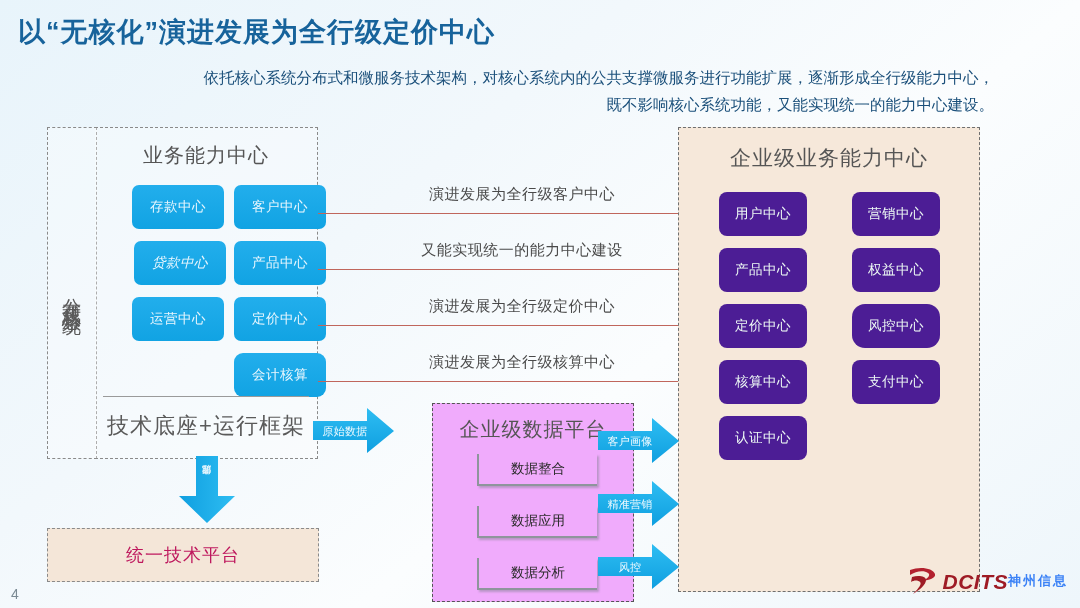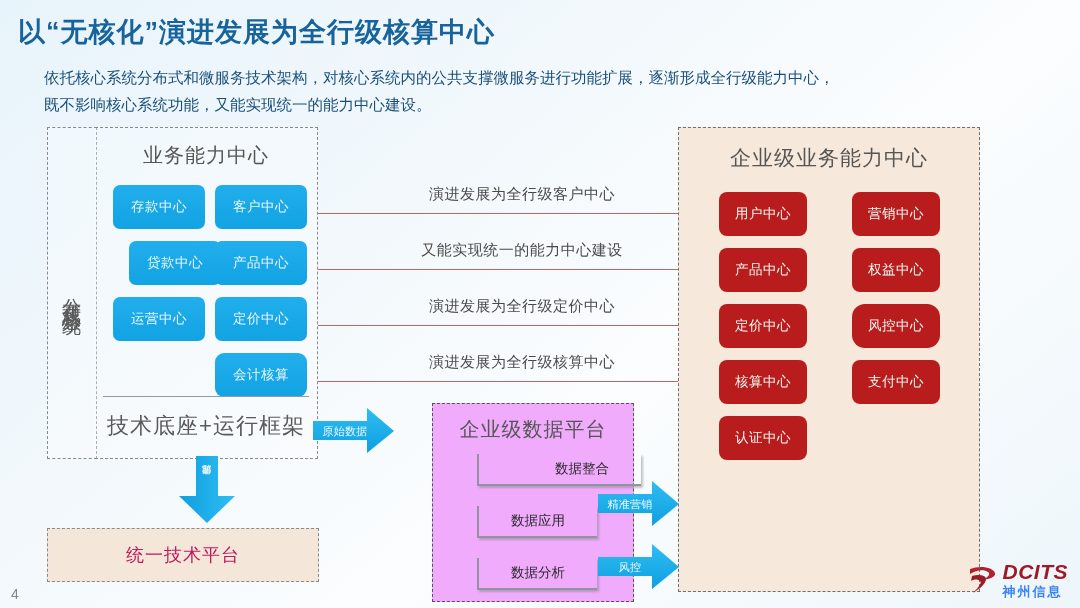--- a/index.html
+++ b/index.html
@@ -14,21 +14,21 @@
   
   .title{
     position:absolute;left:18px;top:14px;
     font-size:27px;font-weight:bold;color:#17639b;
     letter-spacing:1px;white-space:nowrap;
   }
   .subtitle{
     position:absolute;left:44px;top:64px;width:950px;
     font-size:15.5px;line-height:27px;color:#1a4f7a;
   }
-  .subtitle span{display:block;}
+  .subtitle span{display:block;text-align:right;}
 
   
   .core-col{
     position:absolute;left:47px;top:127px;width:48px;height:330px;
     border:1px dashed #8a8a8a;background:rgba(255,255,255,.30);
     display:flex;align-items:center;justify-content:center;
   }
   .core-col .vtext{
     font-size:19px;color:#5a5a5a;letter-spacing:3px;line-height:25px;
     writing-mode:vertical-rl;text-orientation:upright;
@@ -43,20 +43,21 @@
   .biz-title{
     position:absolute;left:0;top:14px;width:100%;text-align:center;
     font-size:20px;color:#555;letter-spacing:1px;
   }
   .blue-box{
     position:absolute;width:92px;height:44px;border-radius:7px;
     background:linear-gradient(180deg,#22aeec 0%,#11a3e3 100%);
     color:#eaf7fe;font-size:13.5px;
     display:flex;align-items:center;justify-content:center;
     letter-spacing:.5px;
+    margin-left:19px;
   }
   .tech-base{
     position:absolute;left:8px;top:268px;width:206px;height:58px;
     border-top:1px solid #9a9a9a;
     display:flex;align-items:center;justify-content:center;
     font-size:22px;color:#5a5a5a;letter-spacing:1px;
   }
 
   
   .unified{
@@ -95,21 +96,21 @@
   .ent-panel{
     position:absolute;left:678px;top:127px;width:300px;height:463px;
     border:1px dashed #6f6f6f;background:#f6e8da;
   }
   .ent-title{
     position:absolute;left:0;top:16px;width:100%;text-align:center;
     font-size:21px;color:#555;letter-spacing:1px;
   }
   .green-box{
     position:absolute;width:88px;height:44px;border-radius:8px;
-    background:#b91c1c;color:#eefaf5;font-size:13.5px;
+    background:#4c1d95;color:#eefaf5;font-size:13.5px;
     display:flex;align-items:center;justify-content:center;letter-spacing:.5px;
   }
 
   
   .data-panel{
     position:absolute;left:388px;top:403px;width:200px;height:197px;
     border:1px dashed #555;background:#f0abfc;margin-left:44px;
   }
   .data-title{
     position:absolute;left:0;top:12px;width:100%;text-align:center;
@@ -128,46 +129,46 @@
   .r-arrow svg{display:block;}
   .r-arrow .lbl{
     position:absolute;left:4px;top:50%;transform:translateY(-50%);
     width:56px;text-align:center;
     font-size:11px;color:#effaff;letter-spacing:.3px;white-space:nowrap;
   }
 
   
   .logo{position:absolute;right:12px;bottom:10px;display:flex;align-items:center;gap:6px;}
   .logo .mark{width:30px;height:34px;}
-  .logo .txt{display:flex;flex-direction:column;line-height:1;}
+  .logo .txt{display:flex;flex-direction:row;line-height:1;}
   .logo .en{font-size:21px;font-weight:bold;color:#9e1b25;letter-spacing:.5px;font-style:italic;}
   .logo .cn{font-size:13px;font-weight:bold;color:#3b82f6;letter-spacing:2px;margin-top:3px;}
   .pageno{position:absolute;left:11px;bottom:6px;font-size:14px;color:#7b8a93;}
 </style>
 </head>
 <body>
 
 <div class="slide">
 
-  <div class="title">以“无核化”演进发展为全行级核算中心</div>
+  <div class="title">以“无核化”演进发展为全行级定价中心</div>
   <div class="subtitle">
     <span>依托核心系统分布式和微服务技术架构，对核心系统内的公共支撑微服务进行功能扩展，逐渐形成全行级能力中心，</span>
     <span>既不影响核心系统功能，又能实现统一的能力中心建设。</span>
   </div>
 
   <div class="core-col">
     <div class="vtext">分布式核心系统</div>
   </div>
 
   <div class="biz-panel">
     <div class="biz-title">业务能力中心</div>
 
     <div class="blue-box" style="left:18px;top:57px;">存款中心</div>
     <div class="blue-box" style="left:120px;top:57px;">客户中心</div>
-    <div class="blue-box" style="left:34px;top:113px;">贷款中心</div>
+    <div class="blue-box" style="left:20px;top:113px;font-style:italic;">贷款中心</div>
     <div class="blue-box" style="left:120px;top:113px;">产品中心</div>
     <div class="blue-box" style="left:18px;top:169px;">运营中心</div>
     <div class="blue-box" style="left:120px;top:169px;">定价中心</div>
     <div class="blue-box" style="left:120px;top:225px;border-radius:9px;">会计核算</div>
 
     <div class="tech-base">技术底座+运行框架</div>
   </div>
 
   <div class="down-arrow">
     <svg width="58" height="68" viewBox="0 0 58 68">
@@ -229,25 +230,31 @@
             <stop offset="1" stop-color="#0f9fe0"></stop>
         </linearGradient>
       </defs>
       <path d="M0,13 H54 V0 L81,23 L54,45 V32 H0 Z" fill="url(#ag1)"></path>
     </svg>
     <div class="lbl">原始数据</div>
   </div>
 
   <div class="data-panel">
     <div class="data-title">企业级数据平台</div>
-    <div class="data-item" style="top:50px;padding-left:44px;">数据整合</div>
+    <div class="data-item" style="top:50px;">数据整合</div>
     <div class="data-item" style="top:102px;">数据应用</div>
     <div class="data-item" style="top:154px;">数据分析</div>
   </div>
 
+  <div class="r-arrow" style="left:598px;top:418px;">
+    <svg width="82" height="46" viewBox="0 0 82 46">
+      <path d="M0,13 H54 V0 L81,23 L54,45 V32 H0 Z" fill="url(#ag1)"></path>
+    </svg>
+    <div class="lbl">客户画像</div>
+  </div>
   <div class="r-arrow" style="left:598px;top:481px;">
     <svg width="82" height="46" viewBox="0 0 82 46">
       <path d="M0,13 H54 V0 L81,23 L54,45 V32 H0 Z" fill="url(#ag1)"></path>
     </svg>
     <div class="lbl">精准营销</div>
   </div>
   <div class="r-arrow" style="left:598px;top:544px;">
     <svg width="82" height="46" viewBox="0 0 82 46">
       <path d="M0,13 H54 V0 L81,23 L54,45 V32 H0 Z" fill="url(#ag1)"></path>
     </svg>

